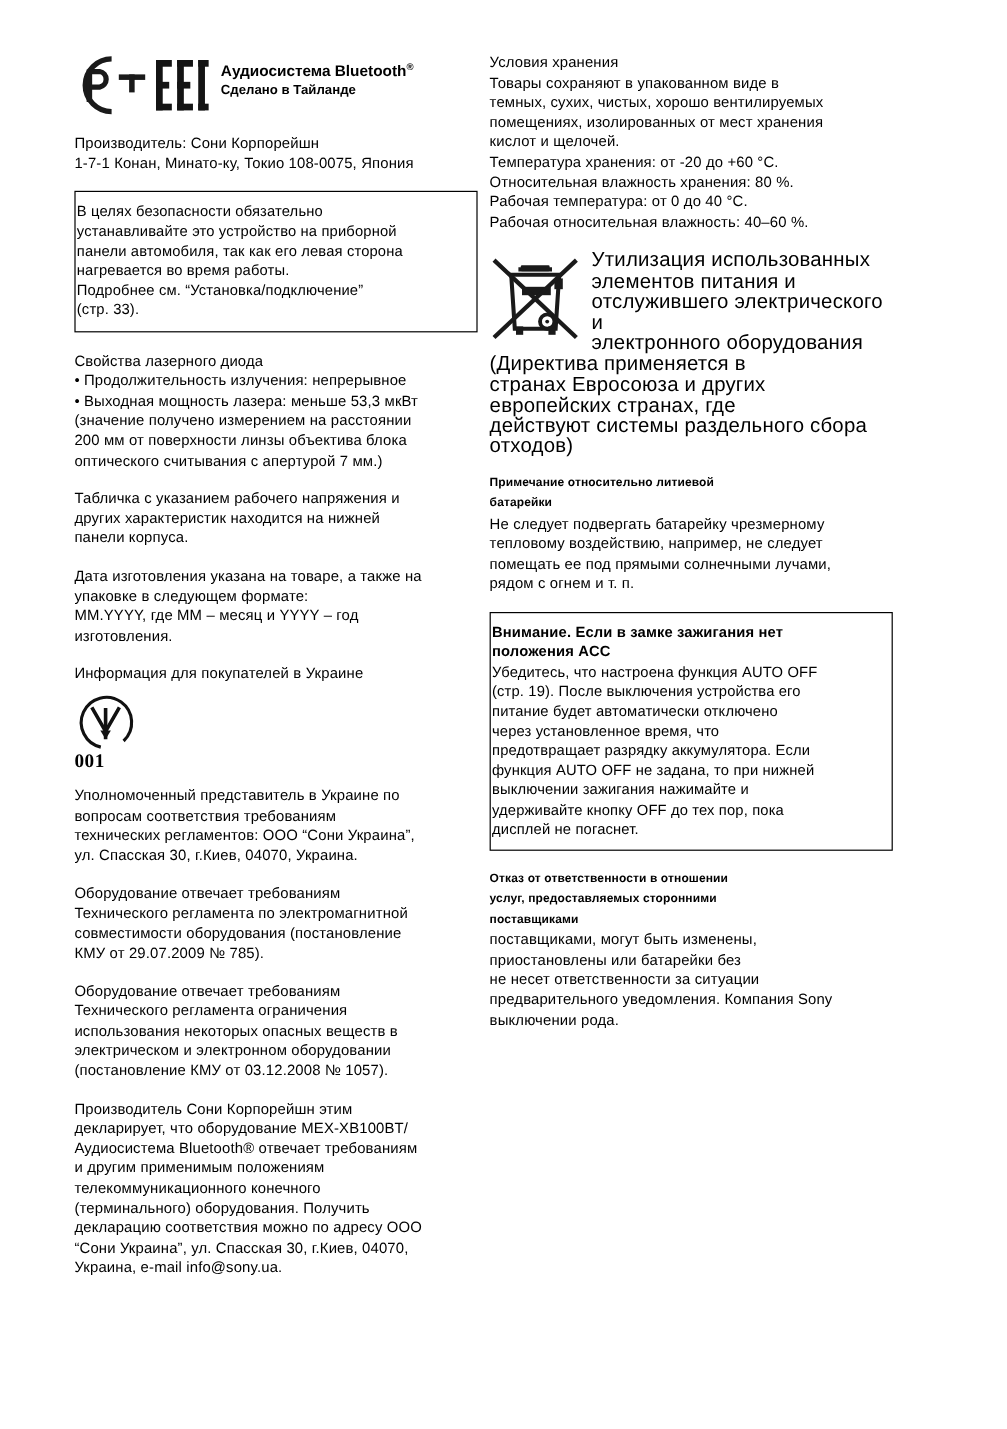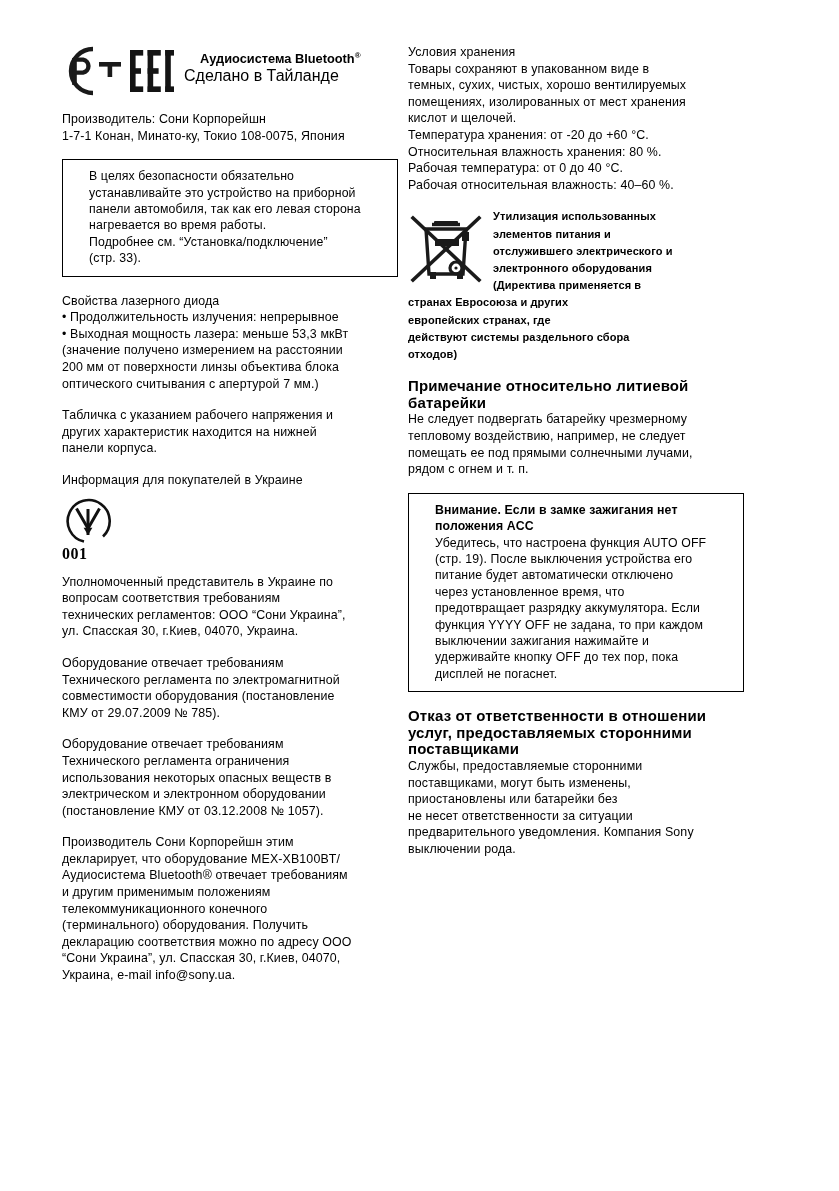--- a/index.html
+++ b/index.html
@@ -31,21 +31,21 @@
   
   p, div.t {
     margin: 0;
     font-size: 12.4px;
     line-height: 16.6px;
     letter-spacing: 0.01em;
   }
   .block { margin-bottom: 15px; }
   .heading {
     font-weight: bold;
-    font-size: 15px;
+    font-size: 10px;
     line-height: 16.6px;
     margin-bottom: 0;
   }
   .sup { font-size: 8px; vertical-align: super; }
 
   
   .header-row {
     display: flex;
     align-items: flex-start;
     gap: 10px;
@@ -56,47 +56,47 @@
     display: flex;
     align-items: center;
     gap: 6px;
     padding-top: 2px;
   }
   .header-text { padding-top: 4px; }
   .header-title {
     font-weight: bold;
     font-size: 12.8px;
     line-height: 16px;
-    margin-left: 16px;
   }
   .header-sub {
-    font-size: 16px;
+    font-size: 11px;
     line-height: 17px;
+    font-weight: bold;
   }
 
   
   .callout {
     border: 1.3px solid #000;
-    padding: 8px 9px 9px 26px;
+    padding: 8px 9px 9px 1px;
     margin-bottom: 16px;
     box-sizing: border-box;
   }
   .callout p { font-size: 12.3px; line-height: 16.4px; }
 
   
   .icon-text {
     margin-bottom: 15px;
   }
   .icon-text .float-icon {
     float: left;
     margin: 2px 9px 2px 0;
   }
   .icon-text p {
-    font-weight: bold;
-    font-size: 11px;
+    font-weight: normal;
+    font-size: 17px;
     line-height: 17.2px;
   }
   .clearfix::after { content:""; display:block; clear:both; }
 
   .ua-mark-wrap { margin: 6px 0 14px 0; }
   .ua-num {
     font-family: "Liberation Serif", "DejaVu Serif", serif;
     font-weight: bold;
     font-size: 16px;
     line-height: 12px;
@@ -171,20 +171,26 @@
       <p>200 мм от поверхности линзы объектива блока</p>
       <p>оптического считывания с апертурой 7 мм.)</p>
     </div>
 
     <div class="block">
       <p>Табличка с указанием рабочего напряжения и</p>
       <p>других характеристик находится на нижней</p>
       <p>панели корпуса.</p>
     </div>
 
+    <div class="block">
+      <p>Дата изготовления указана на товаре, а также на</p>
+      <p>упаковке в следующем формате:</p>
+      <p>MM.YYYY, где MM – месяц и YYYY – год</p>
+      <p>изготовления.</p>
+    </div>
 
     <div class="block">
       <p>Информация для покупателей в Украине</p>
       <div class="ua-mark-wrap">
         <span>
           <svg width="52" height="52" viewBox="0 0 52 52" aria-hidden="true">
             <path d="M41 41.5 A21 21 0 1 0 22 46.6" fill="none" stroke="#111" stroke-width="2.6"></path>
             <path d="M26 40 L26 14" fill="none" stroke="#111" stroke-width="3"></path>
             <path d="M14.5 13.5 L26 33.5 L37.5 13.5" fill="none" stroke="#111" stroke-width="3"></path>
             <path d="M26 40 L21.6 32.8 L30.4 32.8 Z" fill="#111"></path>
@@ -284,31 +290,30 @@
     </div>
 
     <div class="callout">
       <p class="heading">Внимание. Если в замке зажигания нет</p>
       <p class="heading">положения ACC</p>
       <p>Убедитесь, что настроена функция AUTO OFF</p>
       <p>(стр. 19). После выключения устройства его</p>
       <p>питание будет автоматически отключено</p>
       <p>через установленное время, что</p>
       <p>предотвращает разрядку аккумулятора. Если</p>
-      <p>функция YYYY OFF не задана, то при каждом</p>
+      <p>функция AUTO OFF не задана, то при нижней</p>
       <p>выключении зажигания нажимайте и</p>
       <p>удерживайте кнопку OFF до тех пор, пока</p>
       <p>дисплей не погаснет.</p>
     </div>
 
     <div class="block">
       <p class="heading">Отказ от ответственности в отношении</p>
       <p class="heading">услуг, предоставляемых сторонними</p>
       <p class="heading">поставщиками</p>
-      <p>Службы, предоставляемые сторонними</p>
       <p>поставщиками, могут быть изменены,</p>
       <p>приостановлены или батарейки без</p>
       <p>не несет ответственности за ситуации</p>
       <p>предварительного уведомления. Компания Sony</p>
       <p>выключении рода.</p>
     </div>
 
   </div>
 </div>
 

